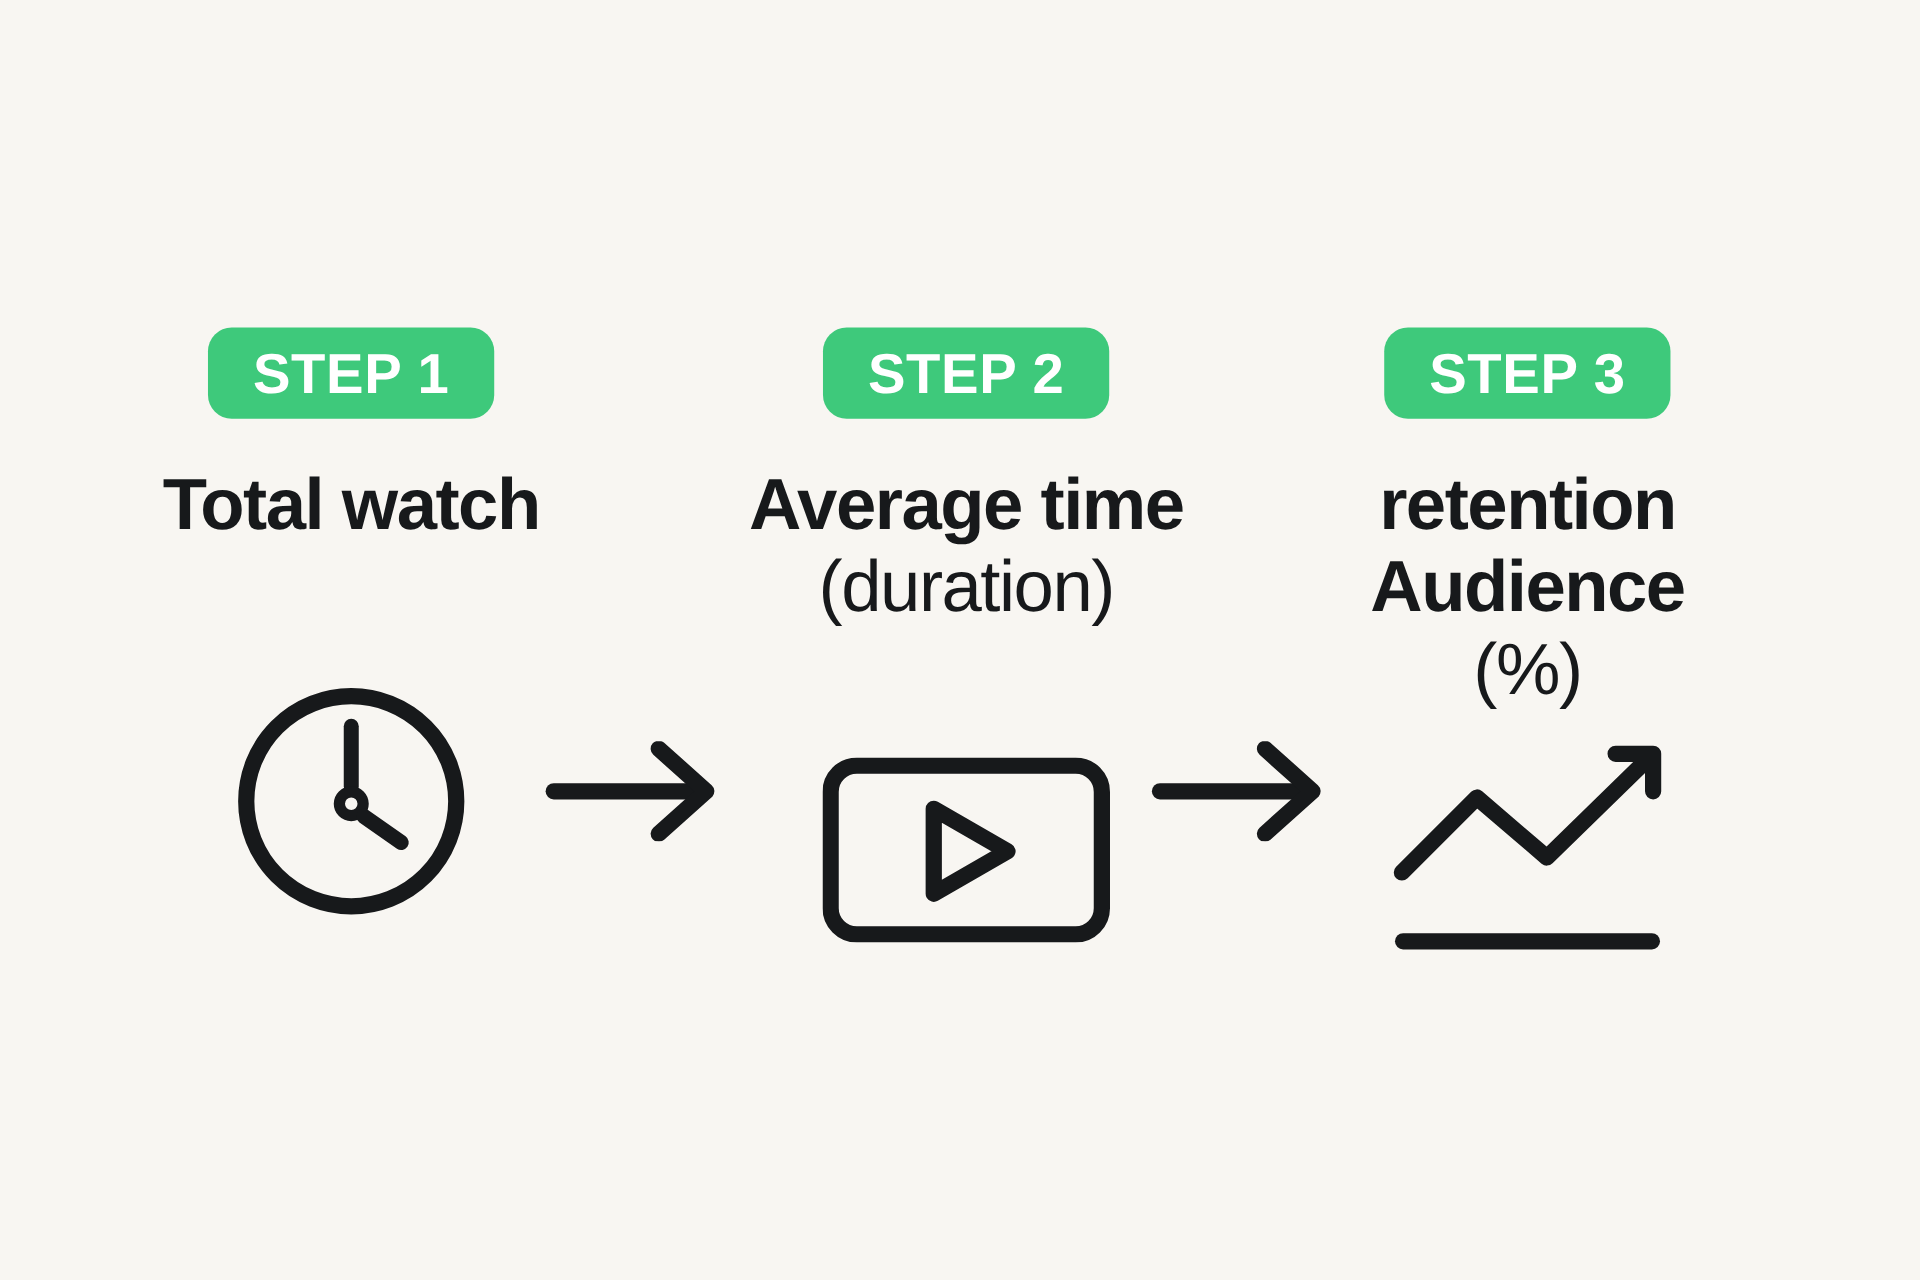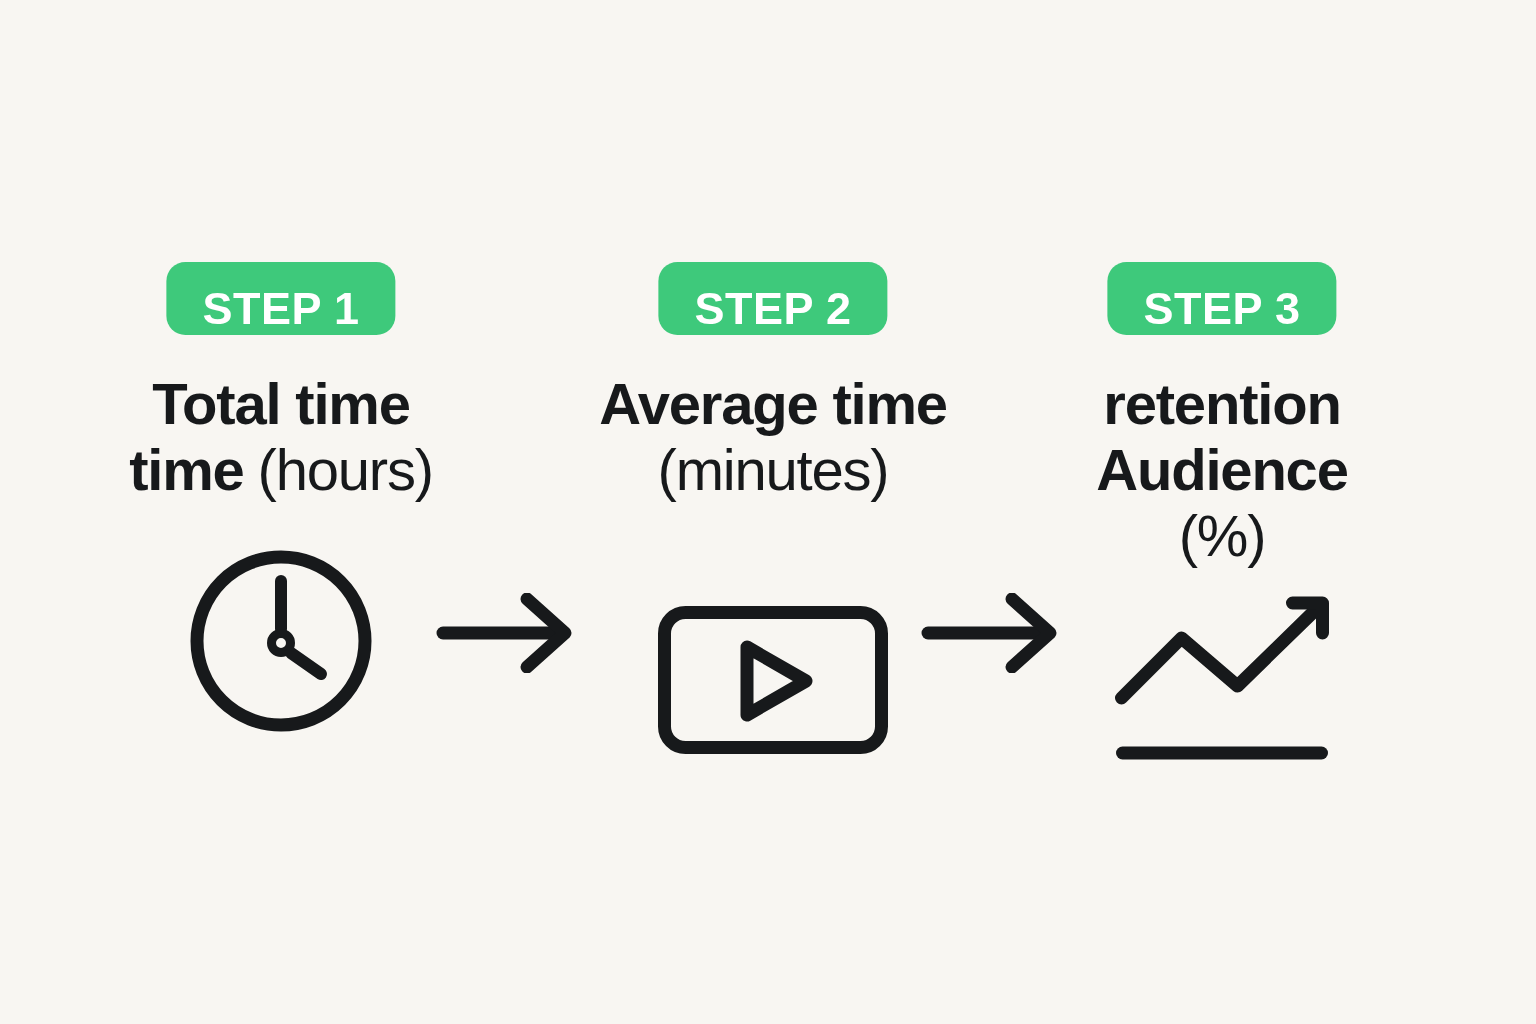--- a/index.html
+++ b/index.html
@@ -35,21 +35,21 @@
     position: absolute;
     top: 262px;
     left: 50%;
     transform: translateX(-50%);
     min-width: 227px;
     height: 73px;
     padding: 0 36px;
     border-radius: 19px;
     background: var(--accent);
     display: flex;
-    align-items: flex-end;
+    align-items: center;
     justify-content: center;
   }
   .badge-label {
     font-size: 45px;
     font-weight: 700;
     letter-spacing: 0.5px;
     color: var(--badge-text);
     white-space: nowrap;
   }
 
@@ -93,22 +93,21 @@
 </head>
 <body>
 
 <div class="canvas">
 
   <div class="step" id="step1">
     <div class="badge">
       <span class="badge-label">STEP 1</span>
     </div>
     <div class="title">
-      <div class="line"><span class="t-bold">Total time</span><span class="t-light"></span></div>
-      <div class="line"><span class="t-bold">time</span><span class="t-light">(hours)</span></div>
+      <div class="line"><span class="t-bold">Total watch</span><span class="t-light"></span></div>
     </div>
     <div class="icon-wrap">
       <svg width="182" height="182" viewBox="0 0 182 182" fill="none" stroke="currentColor" stroke-linecap="round">
         <circle cx="91" cy="91" r="84" stroke-width="13"></circle>
         <line x1="91" y1="31" x2="91" y2="79" stroke-width="12"></line>
         <circle cx="91" cy="93" r="9.5" stroke-width="9"></circle>
         <line x1="101" y1="103" x2="131" y2="124" stroke-width="12"></line>
       </svg>
     </div>
   </div>
@@ -119,21 +118,21 @@
       <polyline points="91,6 129,40 91,74"></polyline>
     </svg>
   </div>
 
   <div class="step" id="step2">
     <div class="badge">
       <span class="badge-label">STEP 2</span>
     </div>
     <div class="title">
       <div class="line"><span class="t-bold">Average time</span><span class="t-light"></span></div>
-      <div class="line"><span class="t-bold"></span><span class="t-light">(minutes)</span></div>
+      <div class="line"><span class="t-bold"></span><span class="t-light">(duration)</span></div>
     </div>
     <div class="icon-wrap">
       <svg width="230" height="148" viewBox="0 0 230 148" fill="none" stroke="currentColor" stroke-linecap="round" stroke-linejoin="round">
         <rect x="6.5" y="6.5" width="217" height="135" rx="21" stroke-width="13"></rect>
         <path d="M 89 41 L 148 75 L 89 109 Z" stroke-width="13"></path>
       </svg>
     </div>
   </div>
 
   <div class="arrow-wrap" id="arrow2">

